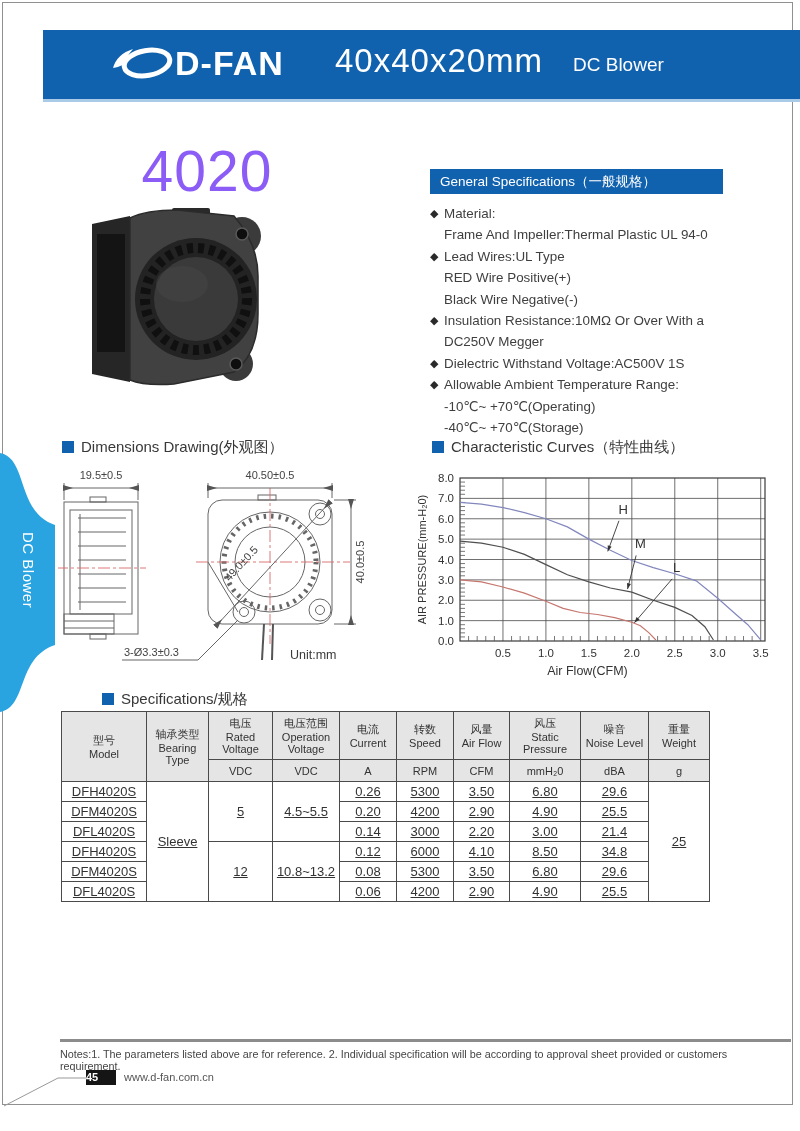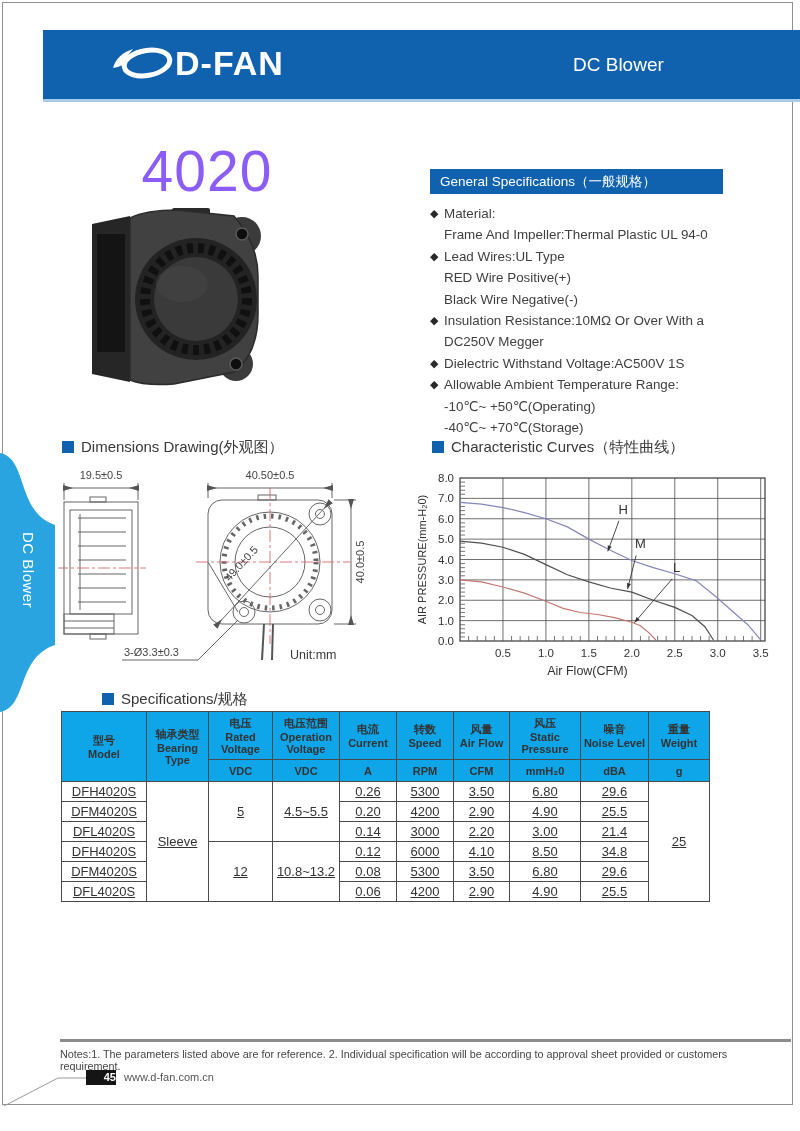--- a/index.html
+++ b/index.html
@@ -40,48 +40,49 @@
   
   .dim-svg{left:58px;top:462px;}
   .chart-svg{left:415px;top:462px;}
   .lineart{stroke:#666;fill:none;stroke-width:1;}
   .redline{stroke:#d96a6a;fill:none;stroke-width:0.9;stroke-dasharray:12 3 3 3;}
   .dimtext{font-size:11px;fill:#444;}
 
   
   .spec-table{left:61px;top:711px;width:648px;border-collapse:collapse;table-layout:fixed;}
   .spec-table th,.spec-table td{border:1px solid #4a4a4a;text-align:center;padding:0 2px;}
-  .spec-table thead th{background:#0ea5e9;font-weight:bold;font-size:11px;color:#333;}
+  .spec-table thead th{background:#e5e5e5;font-weight:normal;font-size:11px;color:#333;}
   .spec-table thead .hrow1 th{height:47px;}
   .spec-table thead .hrow2 th{height:21px;}
   .spec-table tbody td{height:19px;font-size:13px;color:#333;background:#fff;text-decoration:underline;}
   .zh{font-size:11px;}
   .en{font-size:11px;}
 
   
   .foot-rule{left:60px;top:1039px;width:731px;height:3px;background:#8c8c8c;}
   .notes{left:60px;top:1048px;width:720px;font-size:10.8px;color:#454545;}
   .page-badge{left:86px;top:1070px;width:30px;height:15px;background:#151515;color:#fff;
-              font-size:11px;font-weight:bold;text-align:right;line-height:15px;}
+              font-size:11px;font-weight:bold;text-align:left;line-height:15px;}
   .website{left:124px;top:1071px;font-size:11px;color:#555;}
   .corner-svg{left:2px;top:1058px;}
 </style>
 </head>
 <body>
 
 <div class="abs sheet-border"></div>
 
 <div class="abs header-band">
   <div class="logo-wrap">
     <svg width="62" height="42" viewBox="0 0 62 42">
       <path d="M2,26 Q6,12 22,7 Q14,16 14,22 Q8,25 2,26 Z" fill="#ffffff"></path>
       <ellipse cx="36" cy="21" rx="23" ry="12.5" fill="none" stroke="#ffffff" stroke-width="5" transform="rotate(-10 36 21)"></ellipse>
     </svg>
     <span class="brand-text">D-FAN</span>
   </div>
+  <span class="size-text">40x40x20mm</span>
   <span class="type-text">DC Blower</span>
 </div>
 
 <div class="abs model-title">4020</div>
 
 <svg class="abs product-photo" width="186" height="196" viewBox="0 0 186 196">
   <polygon points="10,22 48,14 48,180 10,172" fill="#262626"></polygon>
   <rect x="15" y="32" width="28" height="118" fill="#141414"></rect>
   <rect x="90" y="6" width="38" height="12" rx="2" fill="#2a2a2a"></rect>
   <circle cx="160" cy="34" r="19" fill="#3b3b3b"></circle>
@@ -99,21 +100,21 @@
 <div class="abs gs-list">
     <div class="spec-line"><span class="diamond">◆</span><span>Material:</span></div>
     <div class="spec-line"><span class="diamond"></span><span>Frame And Impeller:Thermal Plastic UL 94-0</span></div>
     <div class="spec-line"><span class="diamond">◆</span><span>Lead Wires:UL Type</span></div>
     <div class="spec-line"><span class="diamond"></span><span>RED Wire Positive(+)</span></div>
     <div class="spec-line"><span class="diamond"></span><span>Black Wire Negative(-)</span></div>
     <div class="spec-line"><span class="diamond">◆</span><span>Insulation Resistance:10MΩ Or Over With a</span></div>
     <div class="spec-line"><span class="diamond"></span><span>DC250V Megger</span></div>
     <div class="spec-line"><span class="diamond">◆</span><span>Dielectric Withstand Voltage:AC500V 1S</span></div>
     <div class="spec-line"><span class="diamond">◆</span><span>Allowable Ambient Temperature Range:</span></div>
-    <div class="spec-line"><span class="diamond"></span><span>-10℃~ +50℃(Operating)</span></div>
+    <div class="spec-line"><span class="diamond"></span><span>-10℃~ +70℃(Operating)</span></div>
     <div class="spec-line"><span class="diamond"></span><span>-40℃~ +70℃(Storage)</span></div>
   </div>
 
 <div class="abs section-heading" style="left:62px;top:438px;">
   <span class="sq"></span><span>Dimensions Drawing(外观图）</span>
 </div>
 <div class="abs section-heading" style="left:432px;top:438px;">
   <span class="sq"></span><span>Characteristic Curves（特性曲线）</span>
 </div>
 

